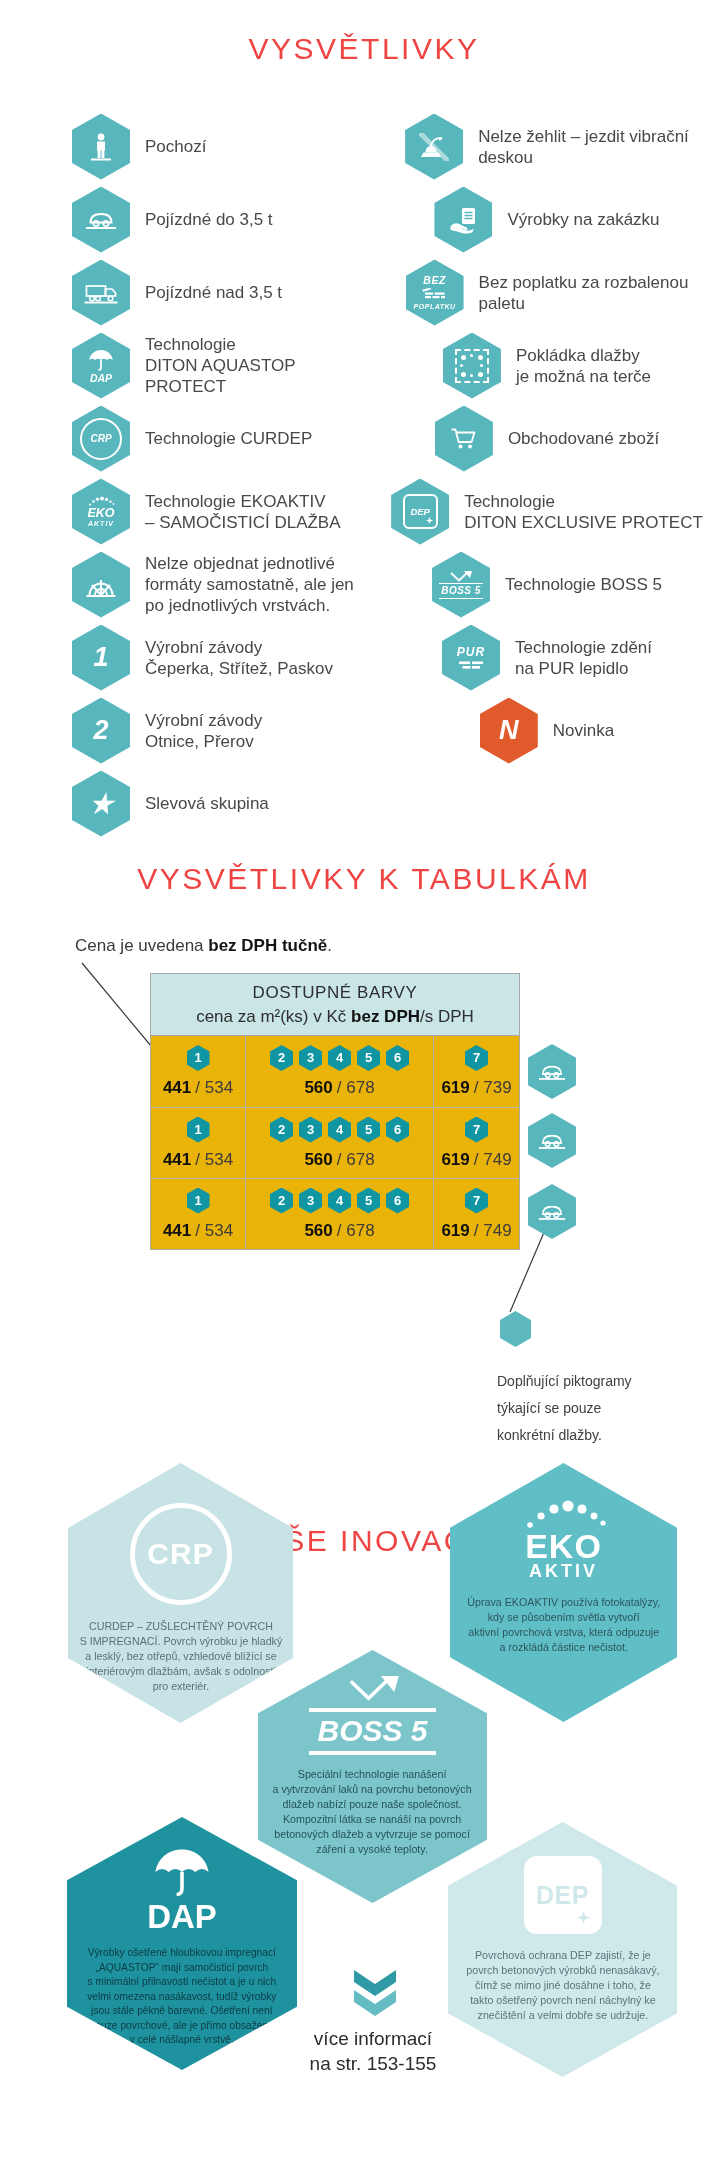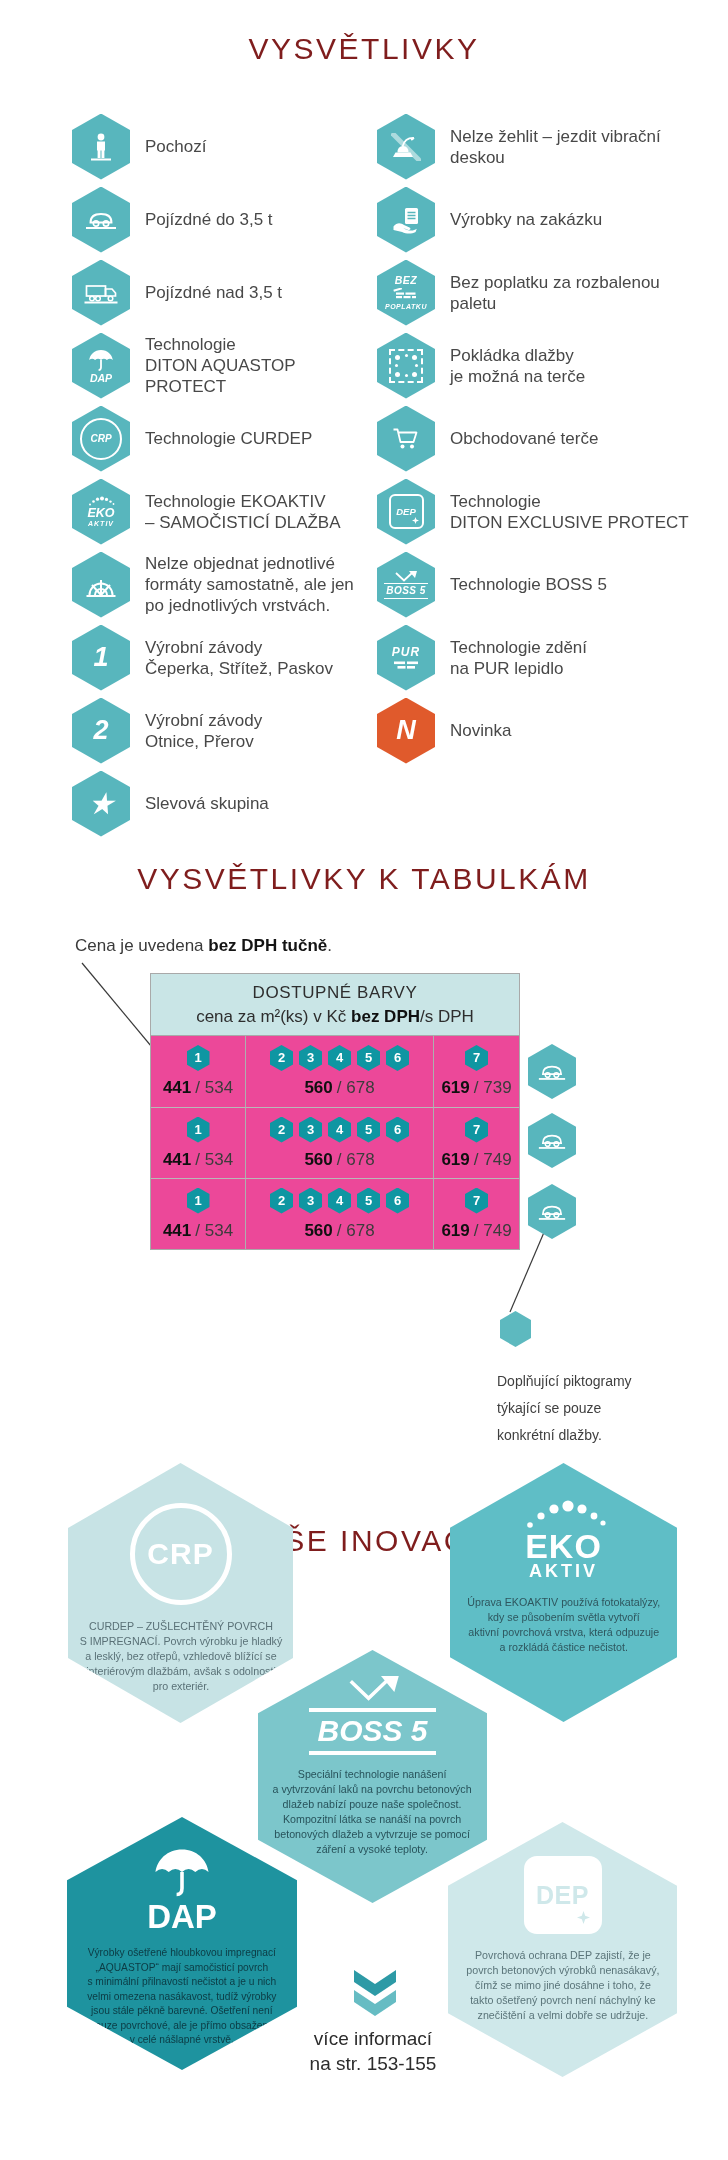--- a/index.html
+++ b/index.html
@@ -1,18 +1,18 @@
 <!DOCTYPE html>
 <html><head>
 <meta charset="utf-8">
 <style>
   html,body{margin:0;padding:0;background:#fff;}
   body{width:728px;height:2160px;position:relative;font-family:"Liberation Sans",sans-serif;color:#454545;overflow:hidden;}
   .abs{position:absolute;}
-  .sect-title{width:728px;text-align:center;font-size:30px;letter-spacing:2.5px;color:#7f1d1d;font-weight:400;}
+  .sect-title{width:728px;text-align:center;font-size:30px;letter-spacing:2.5px;color:#ef4444;font-weight:400;}
   
   .hx{clip-path:polygon(50% 0,100% 25%,100% 75%,50% 100%,0 75%,0 25%);}
   .hex{width:58px;height:66px;background:#58b6bd;display:flex;flex-direction:column;align-items:center;justify-content:center;flex-shrink:0;color:#fff;text-align:center;font-style:italic;}
   .hex.orange{background:#e05a2c;}
   
   .legend-col{display:flex;flex-direction:column;}
   .legend-row{height:73px;display:flex;align-items:center;gap:15px;}
   .legend-label{font-size:17px;line-height:21px;color:#484848;}
   
   .ico-txt{font-weight:bold;color:#fff;line-height:1;}
@@ -20,21 +20,21 @@
   .dash-square{width:30px;height:30px;border:2px dashed #fff;position:relative;}
   .dot-big{position:absolute;width:5px;height:5px;border-radius:50%;background:#fff;left:4px;top:4px;box-shadow:17px 0 #fff,0 17px #fff,17px 17px #fff;}
   .dot-sm{position:absolute;width:3px;height:3px;border-radius:50%;background:#fff;left:13.5px;top:3px;box-shadow:0 20px #fff,-10px 10px #fff,10px 10px #fff;}
   .dep-box-sm{width:31px;height:31px;border:2px solid #fff;border-radius:6px;display:flex;align-items:center;justify-content:center;position:relative;}
   .boss-txt-sm{font-size:10px;font-weight:bold;border-top:1.5px solid #fff;border-bottom:1.5px solid #fff;padding:1px 2px;letter-spacing:.5px;line-height:1.2;}
   .num-badge{font-size:27px;font-weight:bold;}
   .star-glyph{font-size:30px;line-height:1;}
   
   .note{font-size:17px;color:#3a3a3a;}
   .note b{color:#141414;}
-  .ptable{width:368px;border:1px solid #a9a9a9;background:#ec4899;}
+  .ptable{width:368px;border:1px solid #a9a9a9;background:#eab308;}
   .pt-header{height:61px;background:#c9e5e6;border-bottom:1px solid #a9a9a9;display:flex;flex-direction:column;align-items:center;justify-content:center;gap:4px;color:#2e2e2e;}
   .pt-h1{font-size:17px;letter-spacing:.6px;}
   .pt-h2{font-size:17px;}
   .pt-h2 b{color:#101010;}
   .pt-grid{display:grid;grid-template-columns:94px 188px 86px;grid-auto-rows:71px;}
   .cell{display:flex;flex-direction:column;align-items:center;justify-content:center;gap:7px;}
   .cell.bl{border-left:1px solid #aeaeae;}
   .cell.bt{border-top:1px solid #b8b8b8;}
   .badges{display:flex;gap:6px;justify-content:center;}
   .badge{width:23px;height:26px;background:#0f96a2;color:#fff;font-size:13px;font-weight:bold;line-height:26px;text-align:center;clip-path:polygon(50% 0,100% 25%,100% 75%,50% 100%,0 75%,0 25%);}
@@ -163,21 +163,21 @@
     <div class="legend-label">Výrobní závody<br>Otnice, Přerov</div>
   </div>
   <div class="legend-row">
     <div class="hex hx">
       <span class="star-glyph">★</span>
     </div>
     <div class="legend-label">Slevová skupina</div>
   </div>
 </div>
 
-<div class="abs legend-col" style="left:377px;top:110px;width:340px;">
+<div class="abs legend-col" style="left:377px;top:110px;width:340px;align-items:center;">
   <div class="legend-row">
     <div class="hex hx">
       <svg width="30" height="28" viewBox="0 0 30 28">
           <path d="M11.5 13.5q2.5-9 11.5-8.5" fill="none" stroke="#fff" stroke-width="1.7"></path>
           <path d="M23 5l-2.8 2" fill="none" stroke="#fff" stroke-width="1.7"></path>
           <path d="M6.5 19.5q0-6.5 5.5-6.5t5.5 6.5z" fill="#fff"></path>
           <path d="M4.5 19.5h15l2.5 4.5H2z" fill="#fff"></path>
           <rect x="-5" y="11.5" width="42" height="5" fill="rgba(255,255,255,0.5)" transform="rotate(45 15 14)"></rect>
         </svg>
     </div>
@@ -222,21 +222,21 @@
     <div class="legend-label">Pokládka dlažby<br>je možná na terče</div>
   </div>
   <div class="legend-row">
     <div class="hex hx">
       <svg width="28" height="26" viewBox="0 0 28 26">
           <path d="M1.5 3.5h4l3 12.5h13l3-9.5H7" fill="none" stroke="#fff" stroke-width="1.8" stroke-linejoin="round"></path>
           <circle cx="10.5" cy="20.5" r="2" fill="#fff"></circle>
           <circle cx="20" cy="20.5" r="2" fill="#fff"></circle>
         </svg>
     </div>
-    <div class="legend-label">Obchodované terče</div>
+    <div class="legend-label">Obchodované zboží</div>
   </div>
   <div class="legend-row">
     <div class="hex hx">
       <div class="dep-box-sm">
         <span class="ico-txt" style="font-size:9.5px;">DEP</span>
         <svg width="7" height="7" viewBox="0 0 14 14" style="position:absolute;right:3px;bottom:3px;">
             <path d="M7 0l1.8 5.2L14 7l-5.2 1.8L7 14 5.2 8.8 0 7l5.2-1.8z" fill="#fff"></path>
           </svg>
       </div>
     </div>

